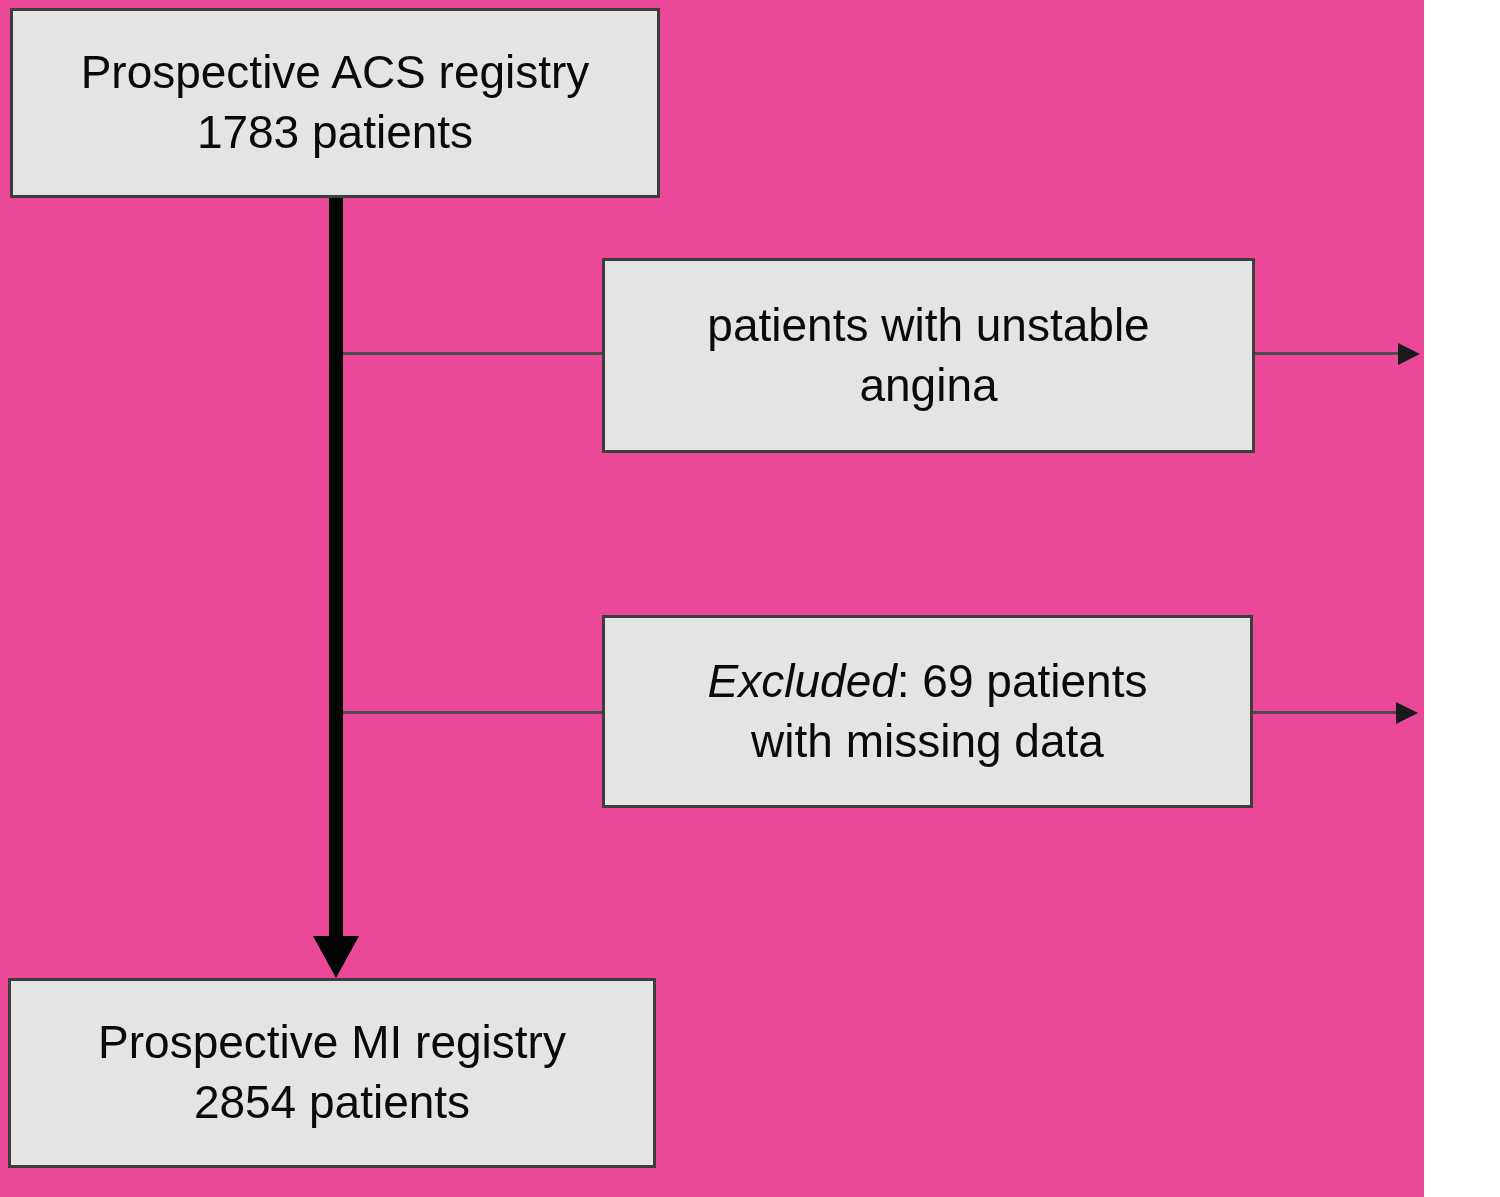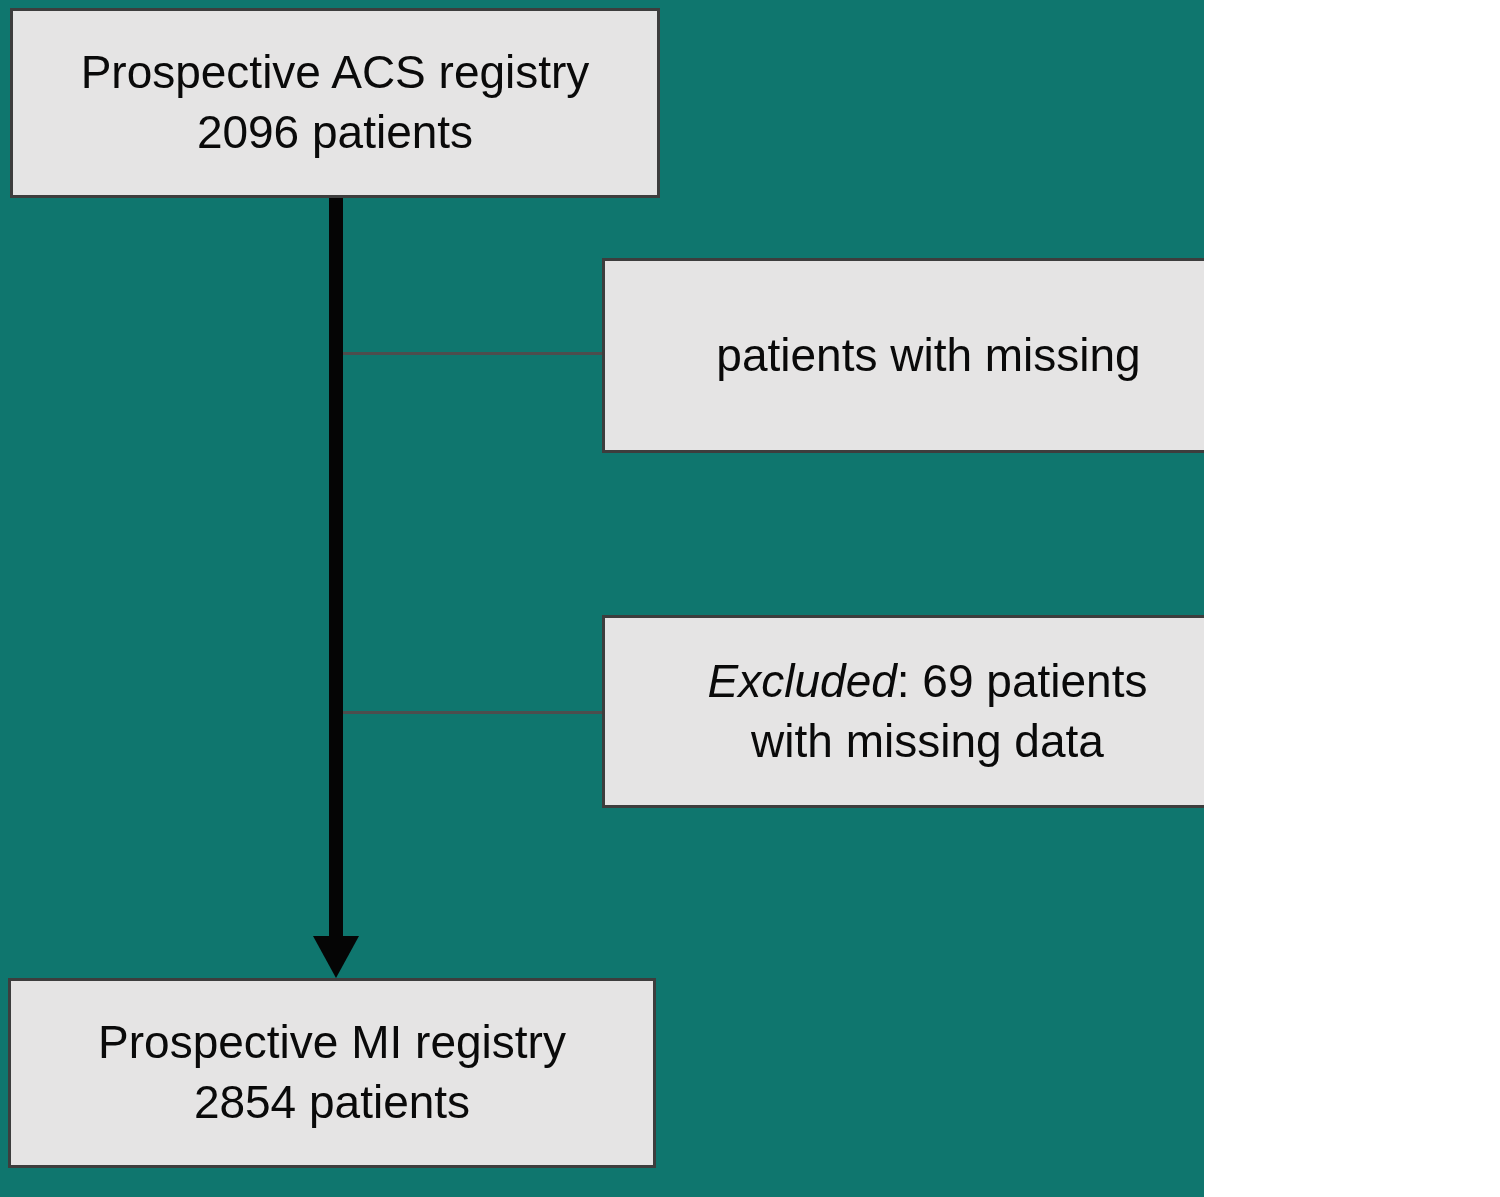--- a/index.html
+++ b/index.html
@@ -2,23 +2,23 @@
 <html><head>
 <meta charset="utf-8">
 <style>
   html, body {
     margin: 0;
     padding: 0;
     background: #ffffff;
   }
   .canvas {
     position: relative;
-    width: 1204px;
+    width: 1424px;
     height: 1197px;
-    background: #0f766e;
+    background: #ec4899;
     font-family: "Liberation Sans", "DejaVu Sans", sans-serif;
     color: #0a0a0a;
     overflow: hidden;
   }
   .box {
     position: absolute;
     box-sizing: border-box;
     background: #e5e4e4;
     border: 3px solid #3d3d3d;
     display: flex;
@@ -88,30 +88,31 @@
   .empty1 { left: 1430px; top: 306px; }
   .empty2 { left: 1432px; top: 668px; }
 </style>
 </head>
 <body>
 
 <div class="canvas">
 
   <div class="box box-acs">
     <div class="line">Prospective ACS registry</div>
-    <div class="line">2096 patients</div>
+    <div class="line">1783 patients</div>
   </div>
 
   <div class="main-shaft"></div>
   <div class="main-arrowhead"></div>
 
   <div class="hline branch1"></div>
 
   <div class="box box-excl1">
-    <div class="line">patients with missing</div>
+    <div class="line">patients with unstable</div>
+    <div class="line">angina</div>
   </div>
 
   <div class="hline out1"></div>
   <div class="thin-arrowhead head1"></div>
   <div class="empty-set empty1">∅</div>
 
   <div class="hline branch2"></div>
 
   <div class="box box-excl2">
     <div class="line">

